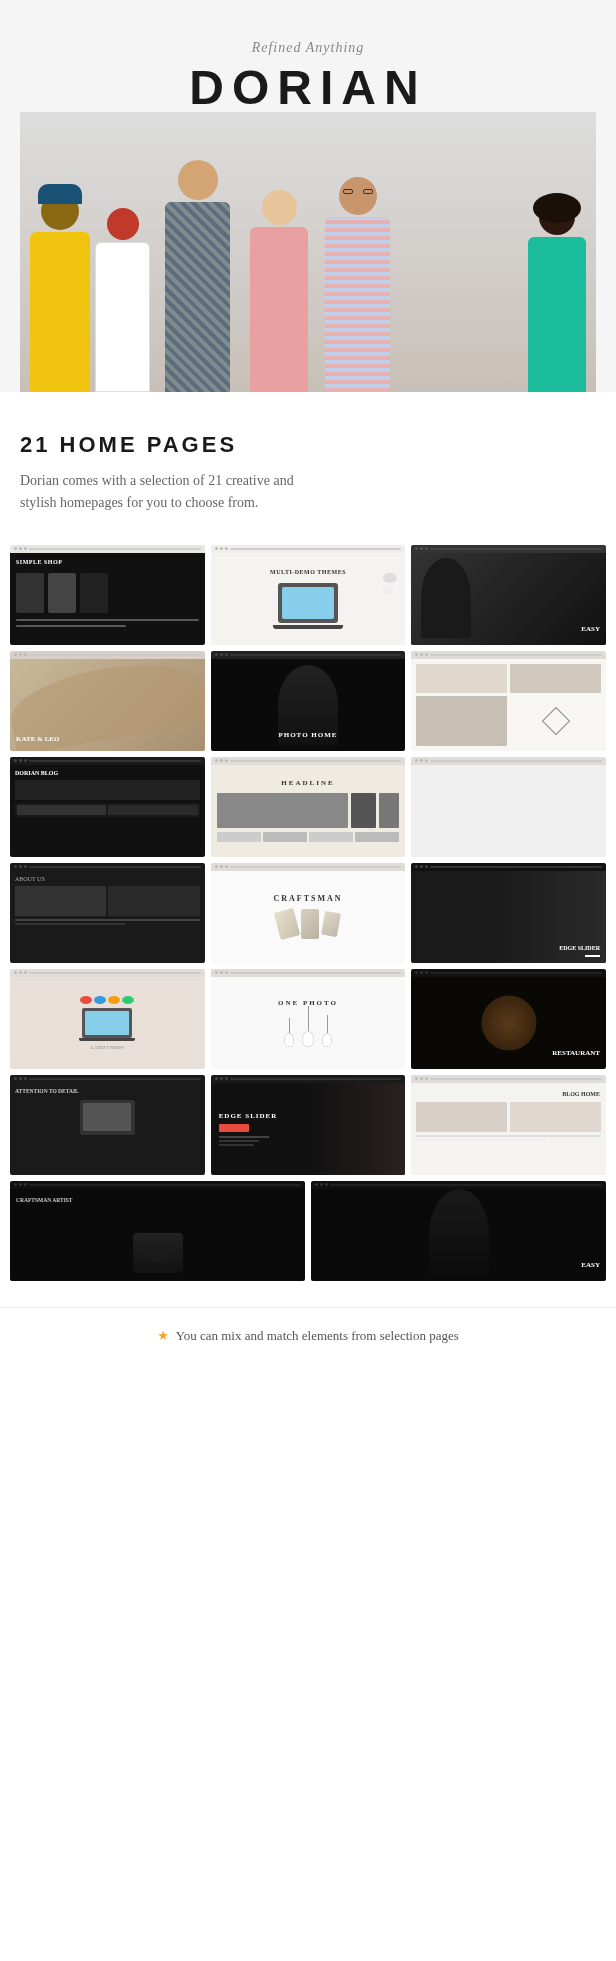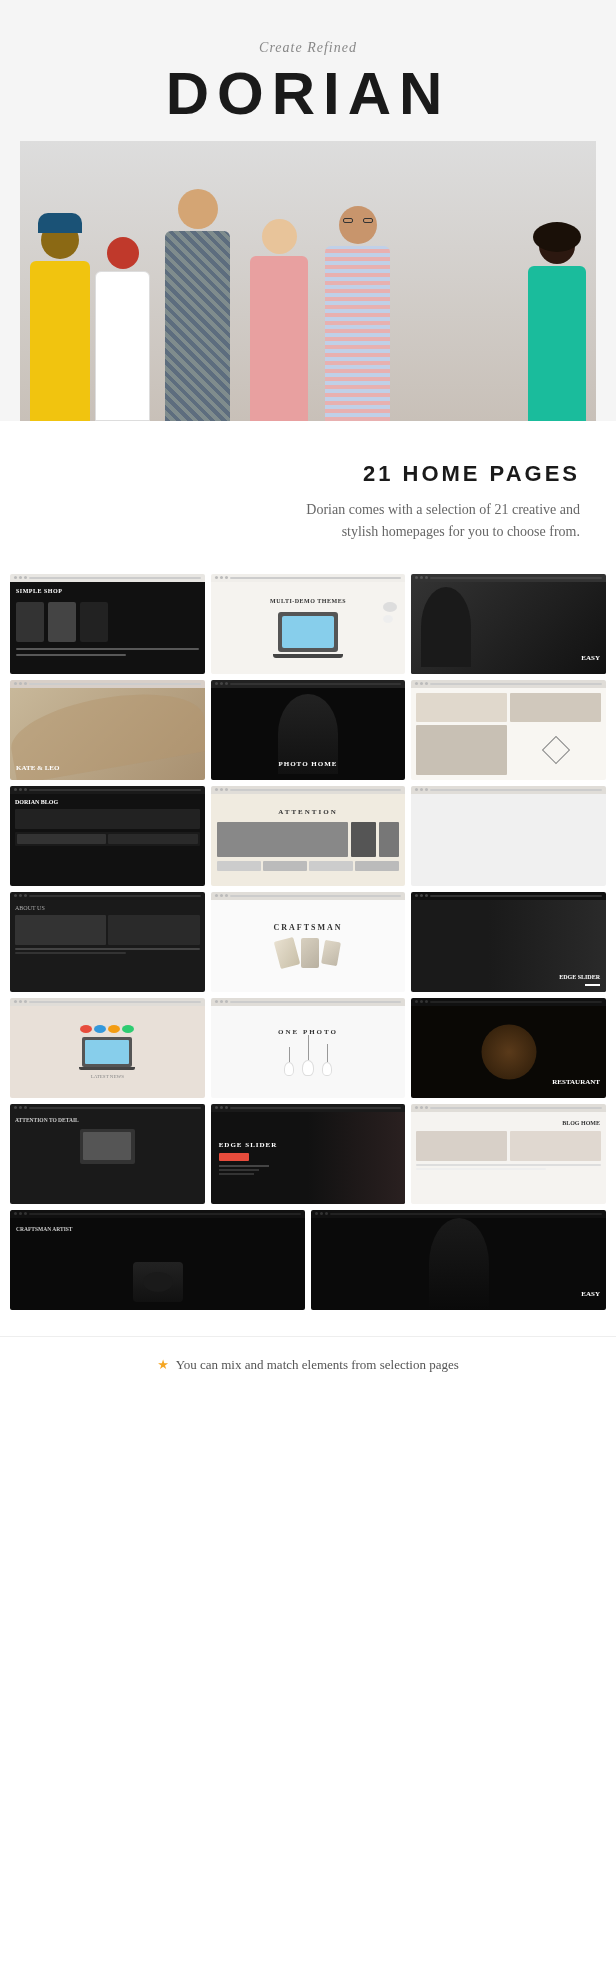--- a/index.html
+++ b/index.html
@@ -21,38 +21,38 @@
     .hero-subtitle {
       font-family: 'Georgia', serif;
       font-style: italic;
       color: #888;
       font-size: 14px;
       letter-spacing: 1px;
       margin-bottom: 8px;
     }
     .hero-title {
       font-family: Arial Black, 'Arial Bold', sans-serif;
-      font-size: 60px;
+      font-size: 48px;
       font-weight: 900;
       letter-spacing: 8px;
       color: #1a1a1a;
       line-height: 1;
-      margin-bottom: 17px;
+      margin-bottom: 0;
     }
     .hero-desc {
       font-family: Georgia, serif;
       font-size: 15px;
       color: #555;
       line-height: 1.5;
       margin-bottom: 20px;
     }
 
     
     .section-home-pages {
-      text-align: right;
+      text-align: left;
       padding: 40px 36px 20px 20px;
     }
     .section-title {
       font-family: Arial, sans-serif;
       font-size: 22px;
       font-weight: 700;
       letter-spacing: 3px;
       color: #1a1a1a;
       margin-bottom: 12px;
     }
@@ -331,21 +331,21 @@
       height: 4px;
       background: #444;
       border-radius: 0 0 3px 3px;
       margin-top: 1px;
     }
   </style>
 </head>
 <body>
 
 <div class="hero">
-  <div class="hero-subtitle">Create Refined</div>
+  <div class="hero-subtitle">Refined Anything</div>
   <div class="hero-title">DORIAN</div>
 
   <div class="hero-people">
 
     <div style="position:absolute;bottom:0;left:10px;display:flex;flex-direction:column;align-items:center;">
       <div style="width:38px;height:38px;background:#8B6914;border-radius:50%;margin-bottom:2px;position:relative;">
         <div style="position:absolute;top:-8px;left:-3px;width:44px;height:20px;background:#1a5276;border-radius:10px 10px 0 0;"></div>
       </div>
       <div style="width:60px;height:160px;background:#f1c40f;border-radius:6px 6px 0 0;"></div>
     </div>
@@ -546,21 +546,21 @@
 
     <div class="thumb">
       <div class="thumb-inner thumb-portfolio">
         <div class="thumb-bar">
           <div class="thumb-dot"></div>
             <div class="thumb-dot"></div>
             <div class="thumb-dot"></div>
           <div class="thumb-bar-line"></div>
         </div>
         <div class="thumb-content" style="background:#f0ebe0;display:flex;flex-direction:column;align-items:center;justify-content:center;position:relative;padding:6px;">
-          <div style="font-size:7px;font-weight:bold;letter-spacing:2px;color:#333;margin-bottom:6px;">ATTENTION</div>
+          <div style="font-size:7px;font-weight:bold;letter-spacing:2px;color:#333;margin-bottom:6px;">HEADLINE</div>
           <div style="display:flex;gap:3px;width:100%;">
             <div style="flex:1;height:35px;background:#888;border-radius:1px;"></div>
             <div style="width:25px;height:35px;background:#555;border-radius:1px;"></div>
             <div style="width:20px;height:35px;background:#777;border-radius:1px;"></div>
           </div>
           <div style="width:100%;margin-top:4px;display:flex;gap:2px;height:10px;">
             <div style="flex:1;background:#ccc;border-radius:1px;"></div>
             <div style="flex:1;background:#bbb;border-radius:1px;"></div>
             <div style="flex:1;background:#ccc;border-radius:1px;"></div>
             <div style="flex:1;background:#bbb;border-radius:1px;"></div>

